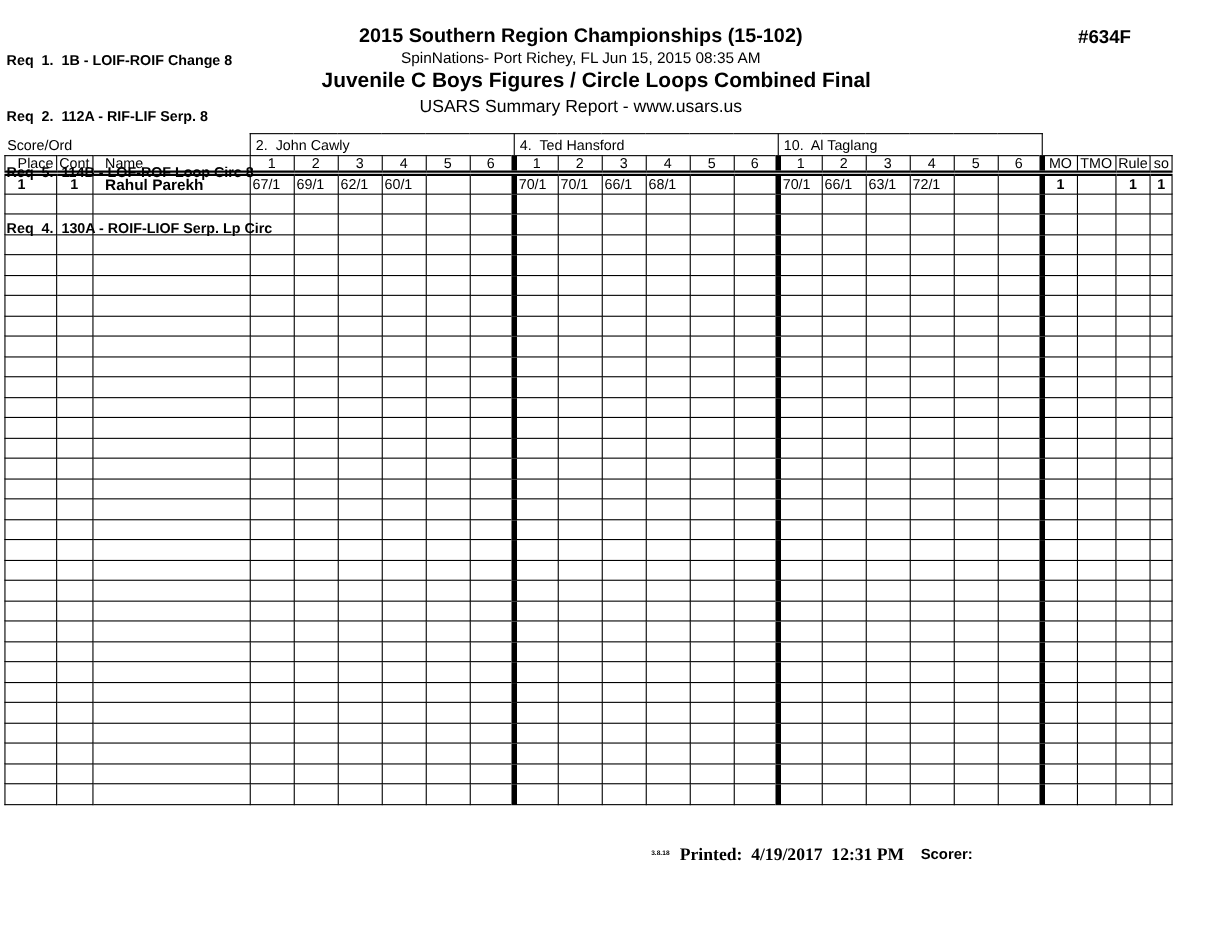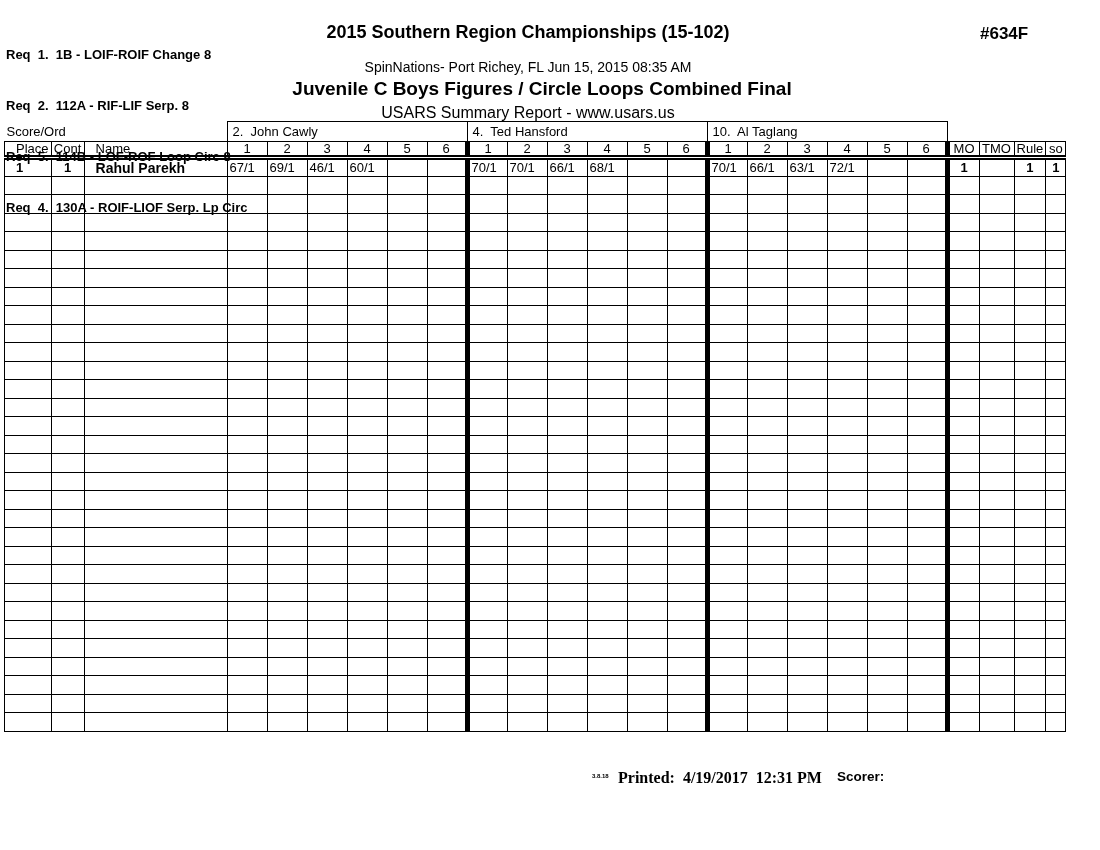--- a/index.html
+++ b/index.html
@@ -10,21 +10,21 @@
     overflow: hidden;
   }
   
   .req-list {
     position: absolute; left: 6px; top: 12px;
     font-weight: bold; font-size: 13px; line-height: 17px; white-space: pre;
   }
   
   .head { position: absolute; left: 0; top: 22px; width: 1056px; text-align: center; }
   .head .title  { font-size: 18px; font-weight: bold; }
-  .head .venue  { font-size: 14px; margin-top: 16px; }
+  .head .venue  { font-size: 14px; margin-top: 1px; }
   .head .event  { font-size: 19px; font-weight: bold; margin-top: 3px; margin-left: 28px; }
   .head .report { font-size: 16px; margin-top: 4px; }
   .docnum { position: absolute; left: 980px; top: 24px; font-size: 17px; font-weight: bold; }
   
   .tablewrap { position: absolute; left: 4px; top: 121px; border-radius: 14px; }
   table { border-collapse: collapse; table-layout: fixed; }
   td {
     border: 1px solid #000; font-size: 13px; height: 18.5px;
     padding: 0 2px; overflow: hidden; white-space: pre;
     vertical-align: middle; text-align: center; line-height: 1;
@@ -126,21 +126,21 @@
           <td>TMO</td>
           <td>Rule</td>
           <td>so</td>
         </tr>
         <tr>
           <td class="b al pl">1</td>
           <td class="b">1</td>
           <td class="b al pl name">Rahul Parekh</td>
           <td class="al">67/1</td>
           <td class="al">69/1</td>
-          <td class="al">46/1</td>
+          <td class="al">62/1</td>
           <td class="al">60/1</td>
           <td class="al"></td>
           <td class="al"></td>
           <td class="al thick">70/1</td>
           <td class="al">70/1</td>
           <td class="al">66/1</td>
           <td class="al">68/1</td>
           <td class="al"></td>
           <td class="al"></td>
           <td class="al thick">70/1</td>

